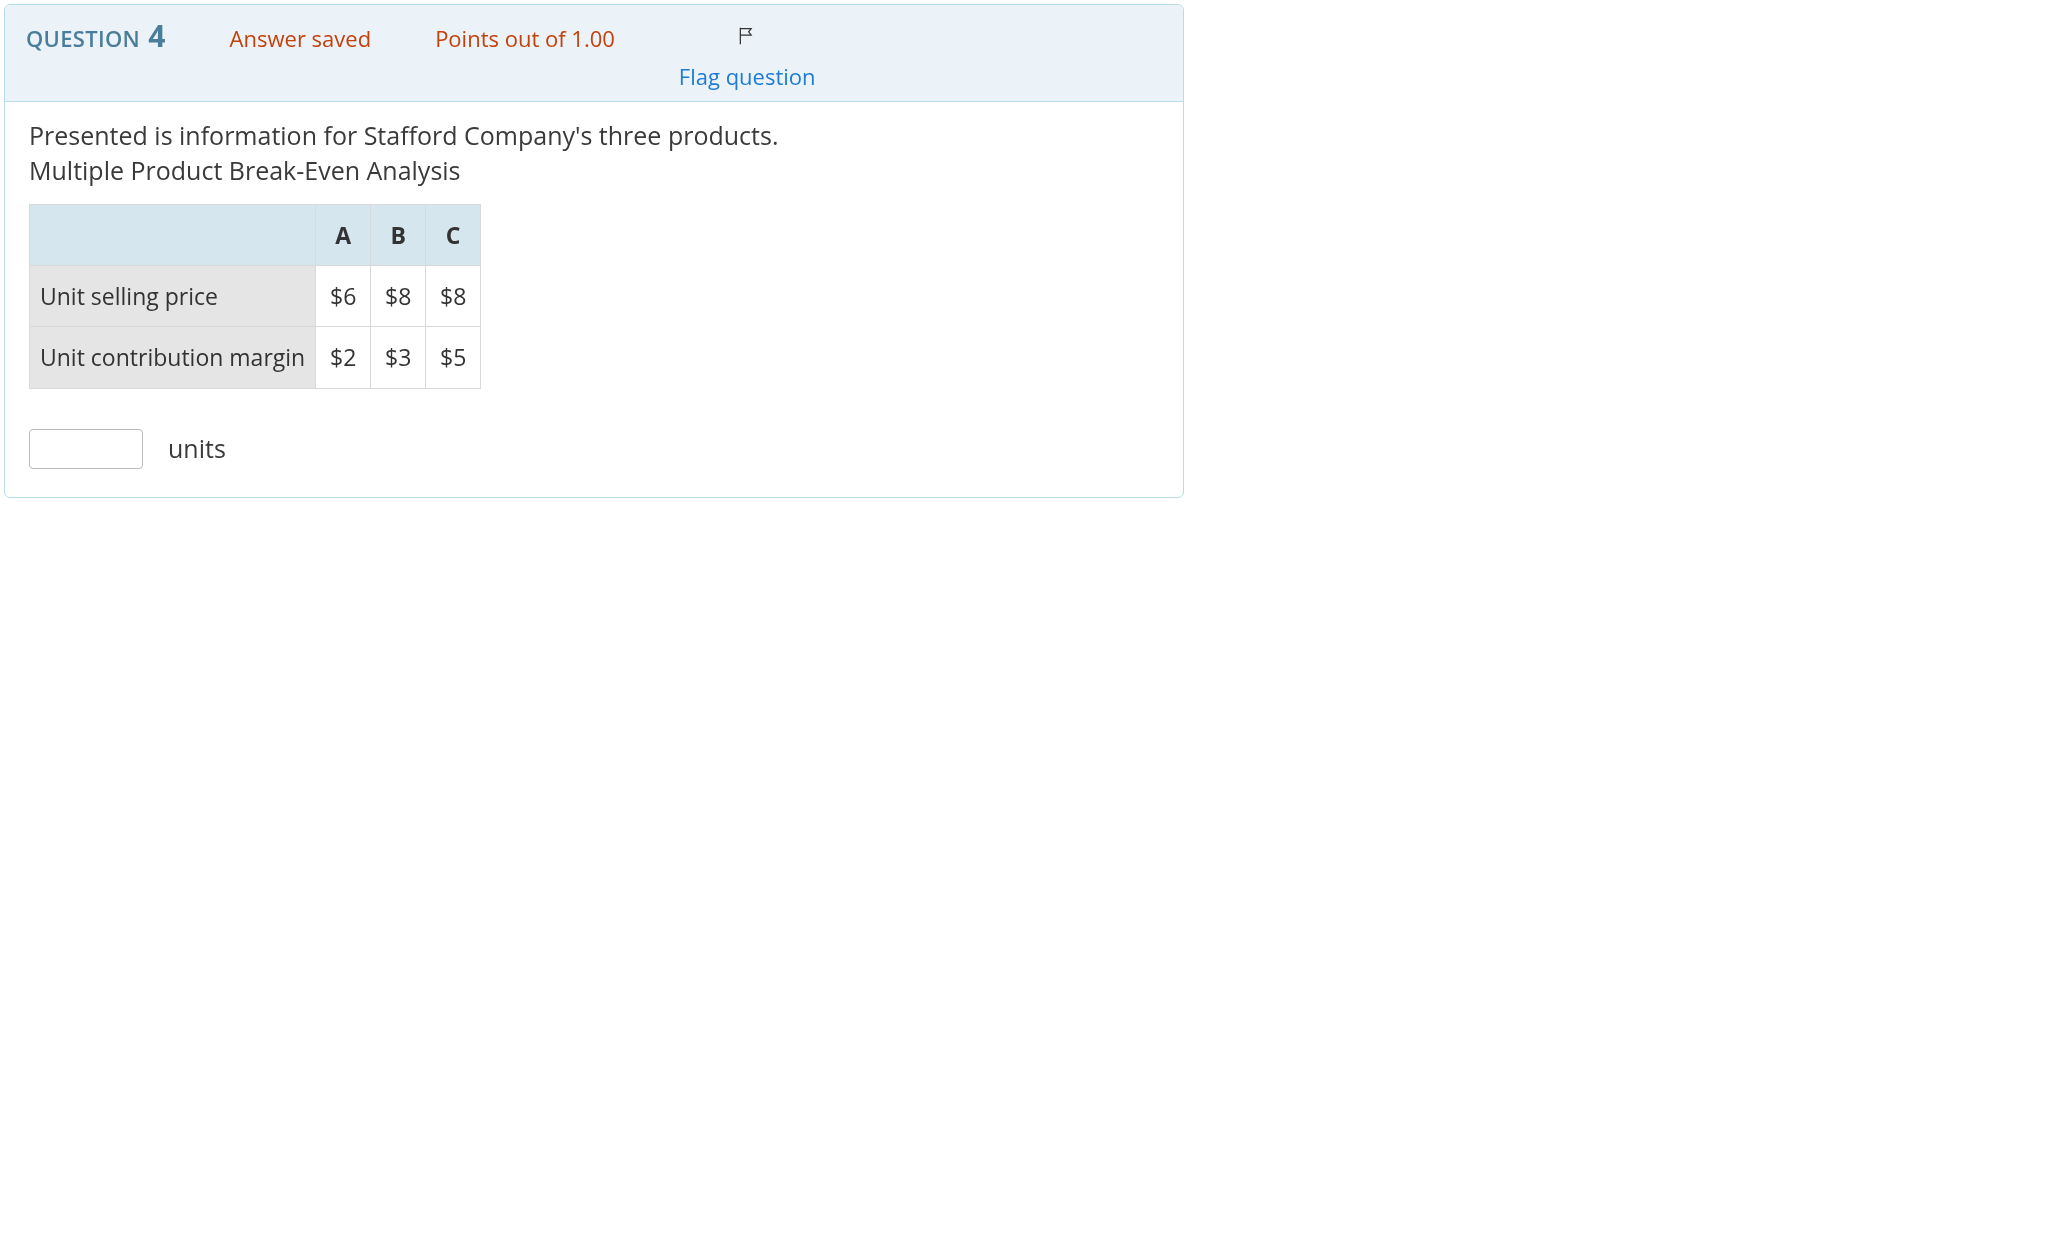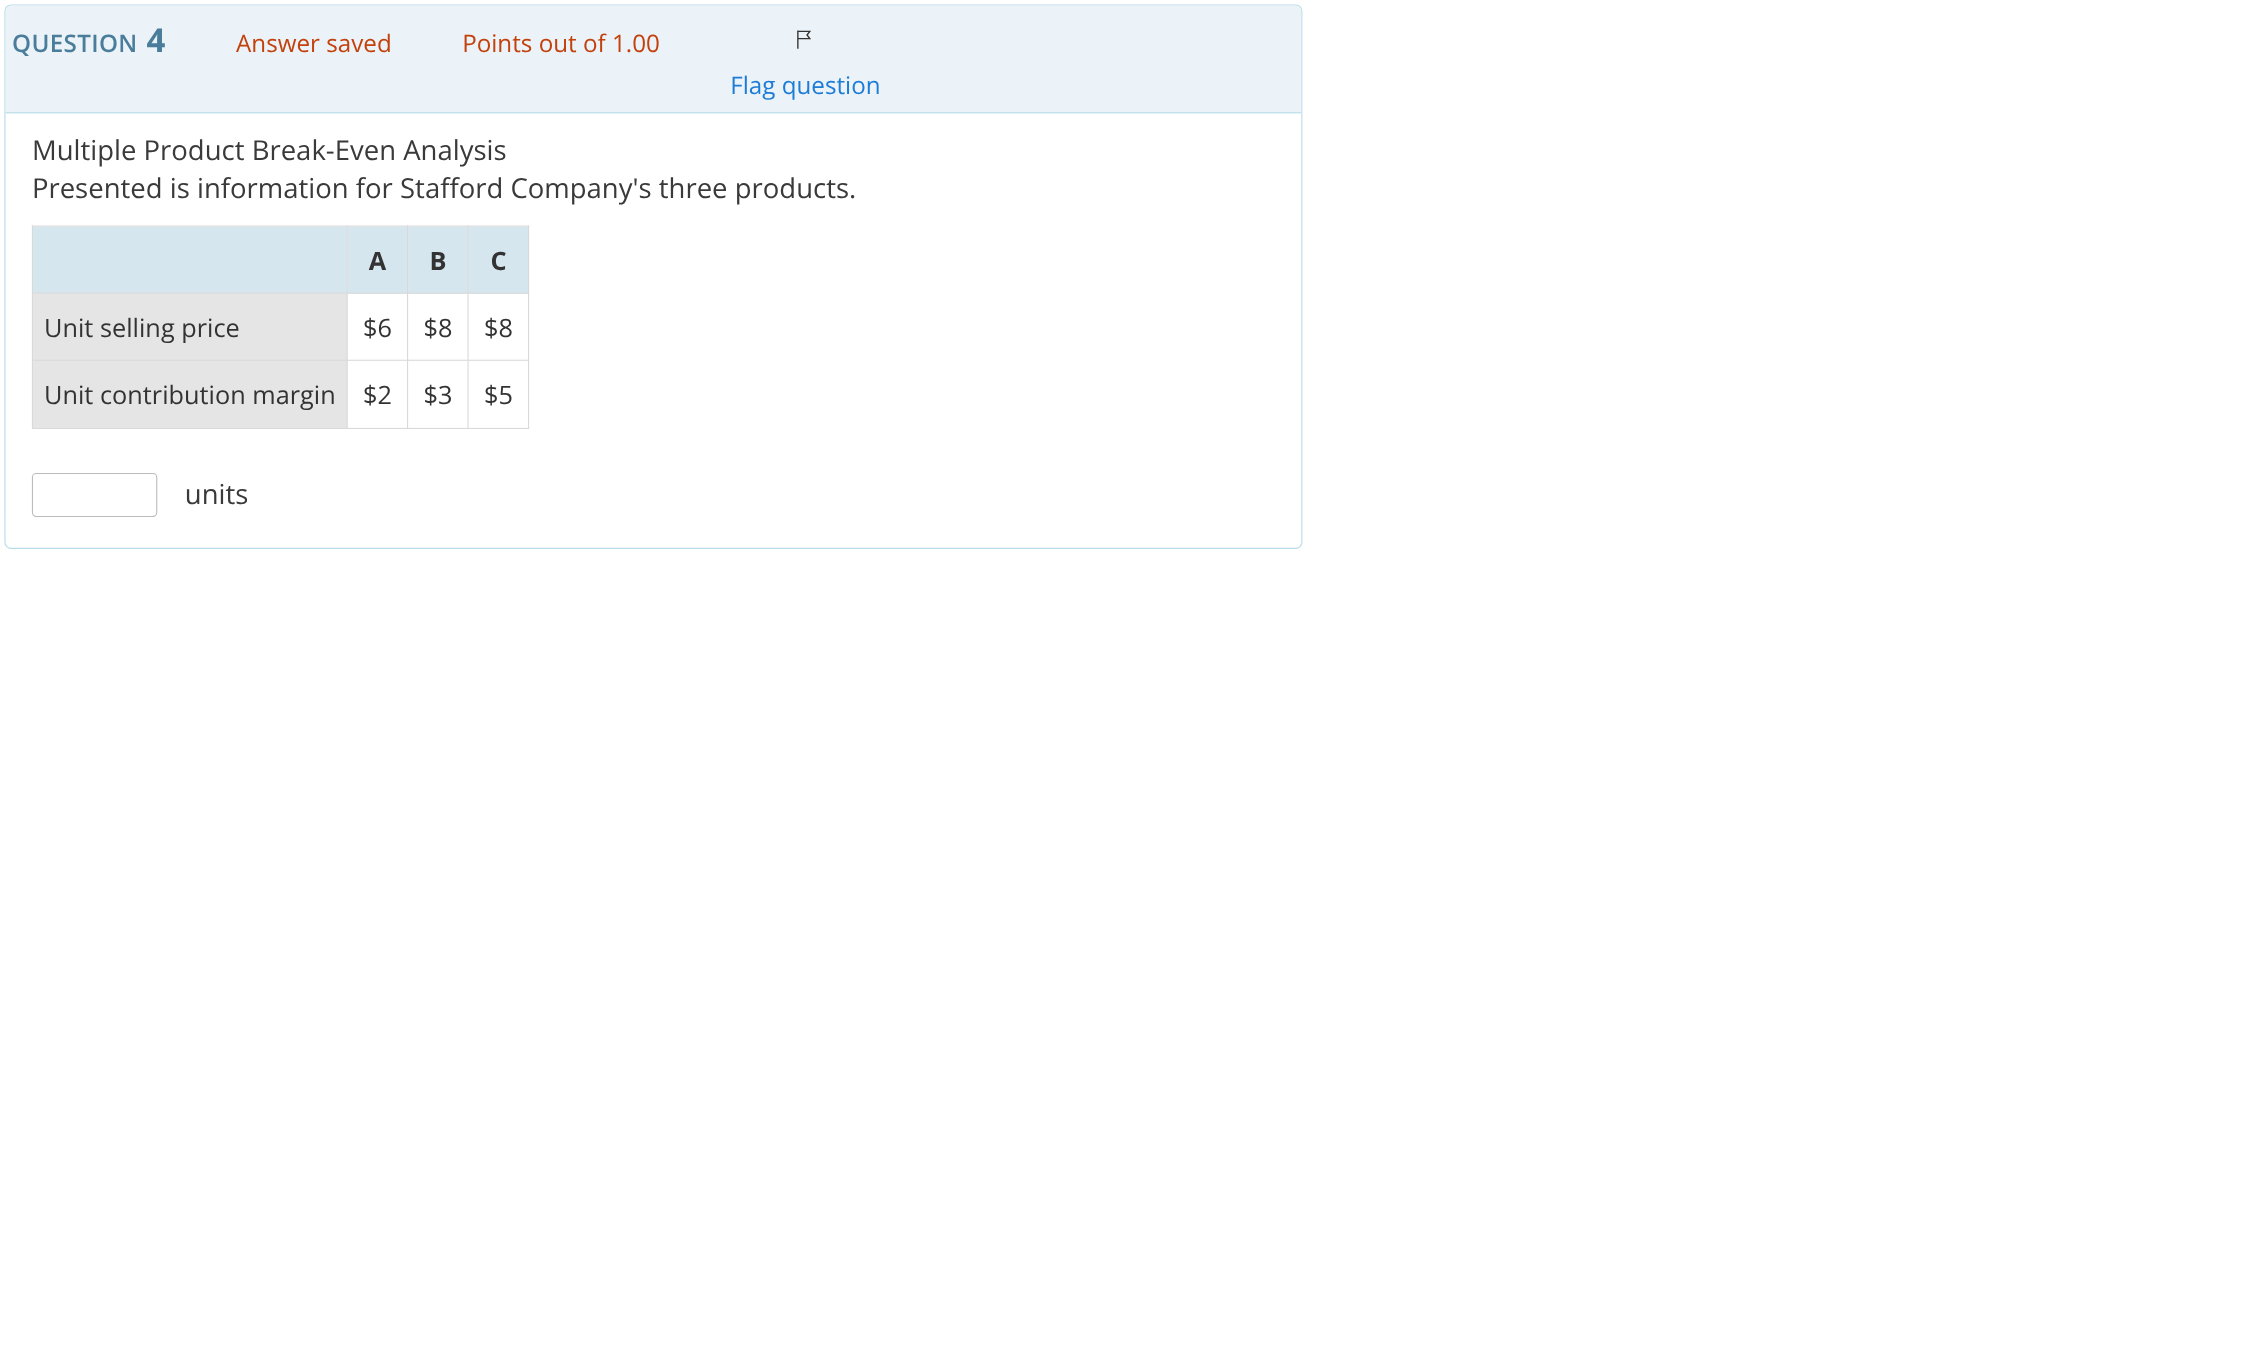--- a/index.html
+++ b/index.html
@@ -15,21 +15,21 @@
   }
   .question-box {
     border: 1px solid #b8dce8;
     border-radius: 6px;
     overflow: hidden;
     background: #fff;
   }
   .question-header {
     background: #ecf3f8;
     border-bottom: 1px solid #b8dce8;
-    padding: 10px 6px;
+    padding: 10px 21px;
     display: flex;
     align-items: baseline;
     gap: 64px;
     font-size: 22px;
     color: #5b7a8c;
   }
   .qnum {
     color: #4a7d9b;
     font-weight: 600;
     font-size: 22px;
@@ -138,22 +138,22 @@
           <svg viewBox="0 0 24 24">
               <path d="M4 2 v20 M4 3 h13 l-3 4 l3 4 h-13"></path>
             </svg>
         </span>
         <span>Flag question</span>
       </span>
     </div>
 
     <div class="question-body">
       <div class="intro">
+        <div>Presented is information for Stafford Company's three products.</div>
         <div>Multiple Product Break-Even Analysis</div>
-        <div>Presented is information for Stafford Company's three products.</div>
       </div>
 
       <table class="data">
         <thead>
           <tr>
             <th></th>
             <th>A</th>
             <th>B</th>
             <th>C</th>
           </tr>

